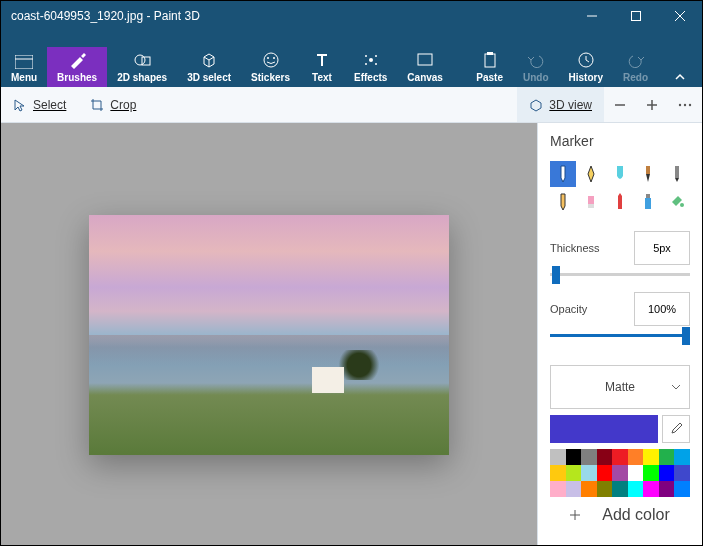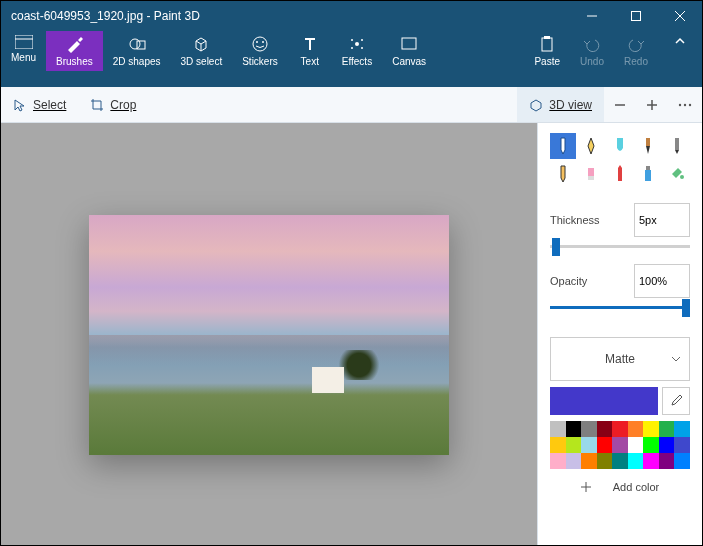--- a/index.html
+++ b/index.html
@@ -3,21 +3,21 @@
 <meta charset="utf-8">
 <style>
 * { box-sizing: border-box; margin: 0; padding: 0; font-family: "Segoe UI", sans-serif; }
 body { width: 703px; height: 546px; overflow: hidden; background: #fff; border: 1px solid #000; }
 
 .titlebar { height: 30px; background: #1a5276; display: flex; align-items: center; justify-content: space-between; color: #fff; font-size: 12px; padding-left: 10px; }
 .titlebar-right { display: flex; }
 .winbtn { width: 44px; height: 30px; display: flex; align-items: center; justify-content: center; cursor: pointer; }
 .winbtn svg { stroke: #fff; stroke-width: 1; fill: none; }
 
-.ribbon { height: 56px; background: #1a5276; display: flex; align-items: flex-start; color: #fff; font-size: 10px; }
+.ribbon { height: 56px; background: #1a5276; display: flex; align-items: flex-end; color: #fff; font-size: 10px; font-weight: bold; }
 .ribbon-item { display: flex; flex-direction: column; align-items: center; justify-content: center; padding: 4px 10px; gap: 3px; cursor: pointer; min-width: 44px; }
 .ribbon-item.active { background: #7b2fbf; }
 .ribbon-item svg { fill: #fff; }
 .ribbon-item.disabled { opacity: 0.4; }
 .ribbon-spacer { flex: 1; }
 
 .toolbar { height: 36px; background: #f5f8fb; display: flex; align-items: stretch; border-bottom: 1px solid #d8e0e8; text-decoration: underline; }
 .tool { display: flex; align-items: center; gap: 6px; padding: 0 12px; font-size: 12px; color: #333; cursor: pointer; }
 .tool.view3d { background: #e6eef5; }
 .toolsp { flex: 1; }
@@ -31,36 +31,36 @@
 .horizon { position: absolute; left: 0; right: 0; height: 30px; top: 50%; background: linear-gradient(180deg, rgba(155,140,150,0.6), transparent); }
 
 .sidebar { width: 165px; background: #fff; border-left: 1px solid #d8e0e8; padding: 10px 12px; overflow-y: auto; }
 .side-title { font-size: 14px; color: #444; margin-bottom: 12px; }
 .brush-grid { display: grid; grid-template-columns: repeat(5, 1fr); gap: 2px; margin-bottom: 16px; }
 .brush { width: 26px; height: 26px; display: flex; align-items: center; justify-content: center; cursor: pointer; }
 .brush.active { background: #3978d8; }
 .brush svg { width: 18px; height: 20px; }
 
 .prop-row { display: flex; justify-content: space-between; align-items: center; font-size: 11px; color: #444; margin-top: 8px; }
-.prop-input { width: 56px; height: 22px; border: 1px solid #ccc; font-size: 11px; text-align: left; padding: 16px 4px; }
+.prop-input { width: 56px; height: 22px; border: 1px solid #ccc; font-size: 11px; text-align: center; padding: 16px 4px; }
 .slider-track { height: 3px; background: #d0d0d0; margin: 8px 0 16px; position: relative; }
 .slider-track.full { background: #0f6cbd; }
 .slider-thumb { width: 8px; height: 18px; background: #0f6cbd; position: absolute; top: -7px; cursor: pointer; }
 
 .dropdown { height: 44px; border: 1px solid #ccc; display: flex; align-items: center; justify-content: center; font-size: 12px; color: #444; margin-top: 28px; cursor: pointer; position: relative; }
 .dropdown .chev { position: absolute; right: 8px; }
 
 .color-row { display: flex; gap: 4px; margin-top: 6px; }
 .color-swatch { flex: 1; height: 28px; background: #4338ca; cursor: pointer; }
 .eyedrop { width: 28px; height: 28px; border: 1px solid #ccc; display: flex; align-items: center; justify-content: center; cursor: pointer; }
 
 .palette { display: grid; grid-template-columns: repeat(9, 1fr); margin-top: 6px; }
 .pc { height: 16px; cursor: pointer; }
 
-.add-color { height: 28px; display: flex; align-items: center; justify-content: center; font-size: 11px; color: #444; gap: 22px; margin-top: 4px; cursor: pointer; }
+.add-color { height: 28px; display: flex; align-items: center; justify-content: center; font-size: 16px; color: #444; gap: 22px; margin-top: 4px; cursor: pointer; }
 </style>
 </head>
 <body>
 
 <div class="titlebar">
   <span>coast-6049953_1920.jpg - Paint 3D</span>
   <div class="titlebar-right">
     <div class="winbtn">
         <svg width="10" height="10">
           <path d="M0 5 H10"></path>
@@ -144,20 +144,27 @@
         <rect x="6" y="1" width="6" height="3" fill="#fff"></rect>
       </svg>
     <span>Paste</span>
   </div>
   <div class="ribbon-item disabled">
     <svg width="18" height="18">
         <path d="M12 5 A6 6 0 1 1 4 9 M4 9 L1 6 M4 9 L7 6" fill="none" stroke="#fff"></path>
       </svg>
     <span>Undo</span>
   </div>
+  <div class="ribbon-item">
+    <svg width="18" height="18">
+        <circle cx="9" cy="9" r="7" fill="none" stroke="#fff"></circle>
+        <path d="M9 5 V9 L12 11" stroke="#fff" fill="none"></path>
+      </svg>
+    <span>History</span>
+  </div>
   <div class="ribbon-item disabled">
     <svg width="18" height="18">
         <path d="M6 5 A6 6 0 1 0 14 9 M14 9 L17 6 M14 9 L11 6" fill="none" stroke="#fff"></path>
       </svg>
     <span>Redo</span>
   </div>
   <div class="ribbon-item">
     <svg width="12" height="12">
         <path d="M2 8 L6 4 L10 8" fill="none" stroke="#fff" stroke-width="1.5"></path>
       </svg>
@@ -206,20 +213,21 @@
 <div class="workspace">
   <div class="canvas-area">
     <div class="canvas-image">
       <div class="horizon"></div>
       <div class="trees"></div>
       <div class="house"></div>
     </div>
   </div>
 
   <div class="sidebar">
+    <div class="side-title">Marker</div>
 
     <div class="brush-grid">
       <div class="brush active">
           <svg>
             <path d="M7 2 L11 2 L11 14 L9 18 L7 14 Z" fill="#fff" stroke="#1a4a8a"></path>
           </svg>
         </div>
       <div class="brush">
           <svg>
             <path d="M9 2 L12 10 L9 18 L6 10 Z" fill="#f5d060" stroke="#333"></path>

